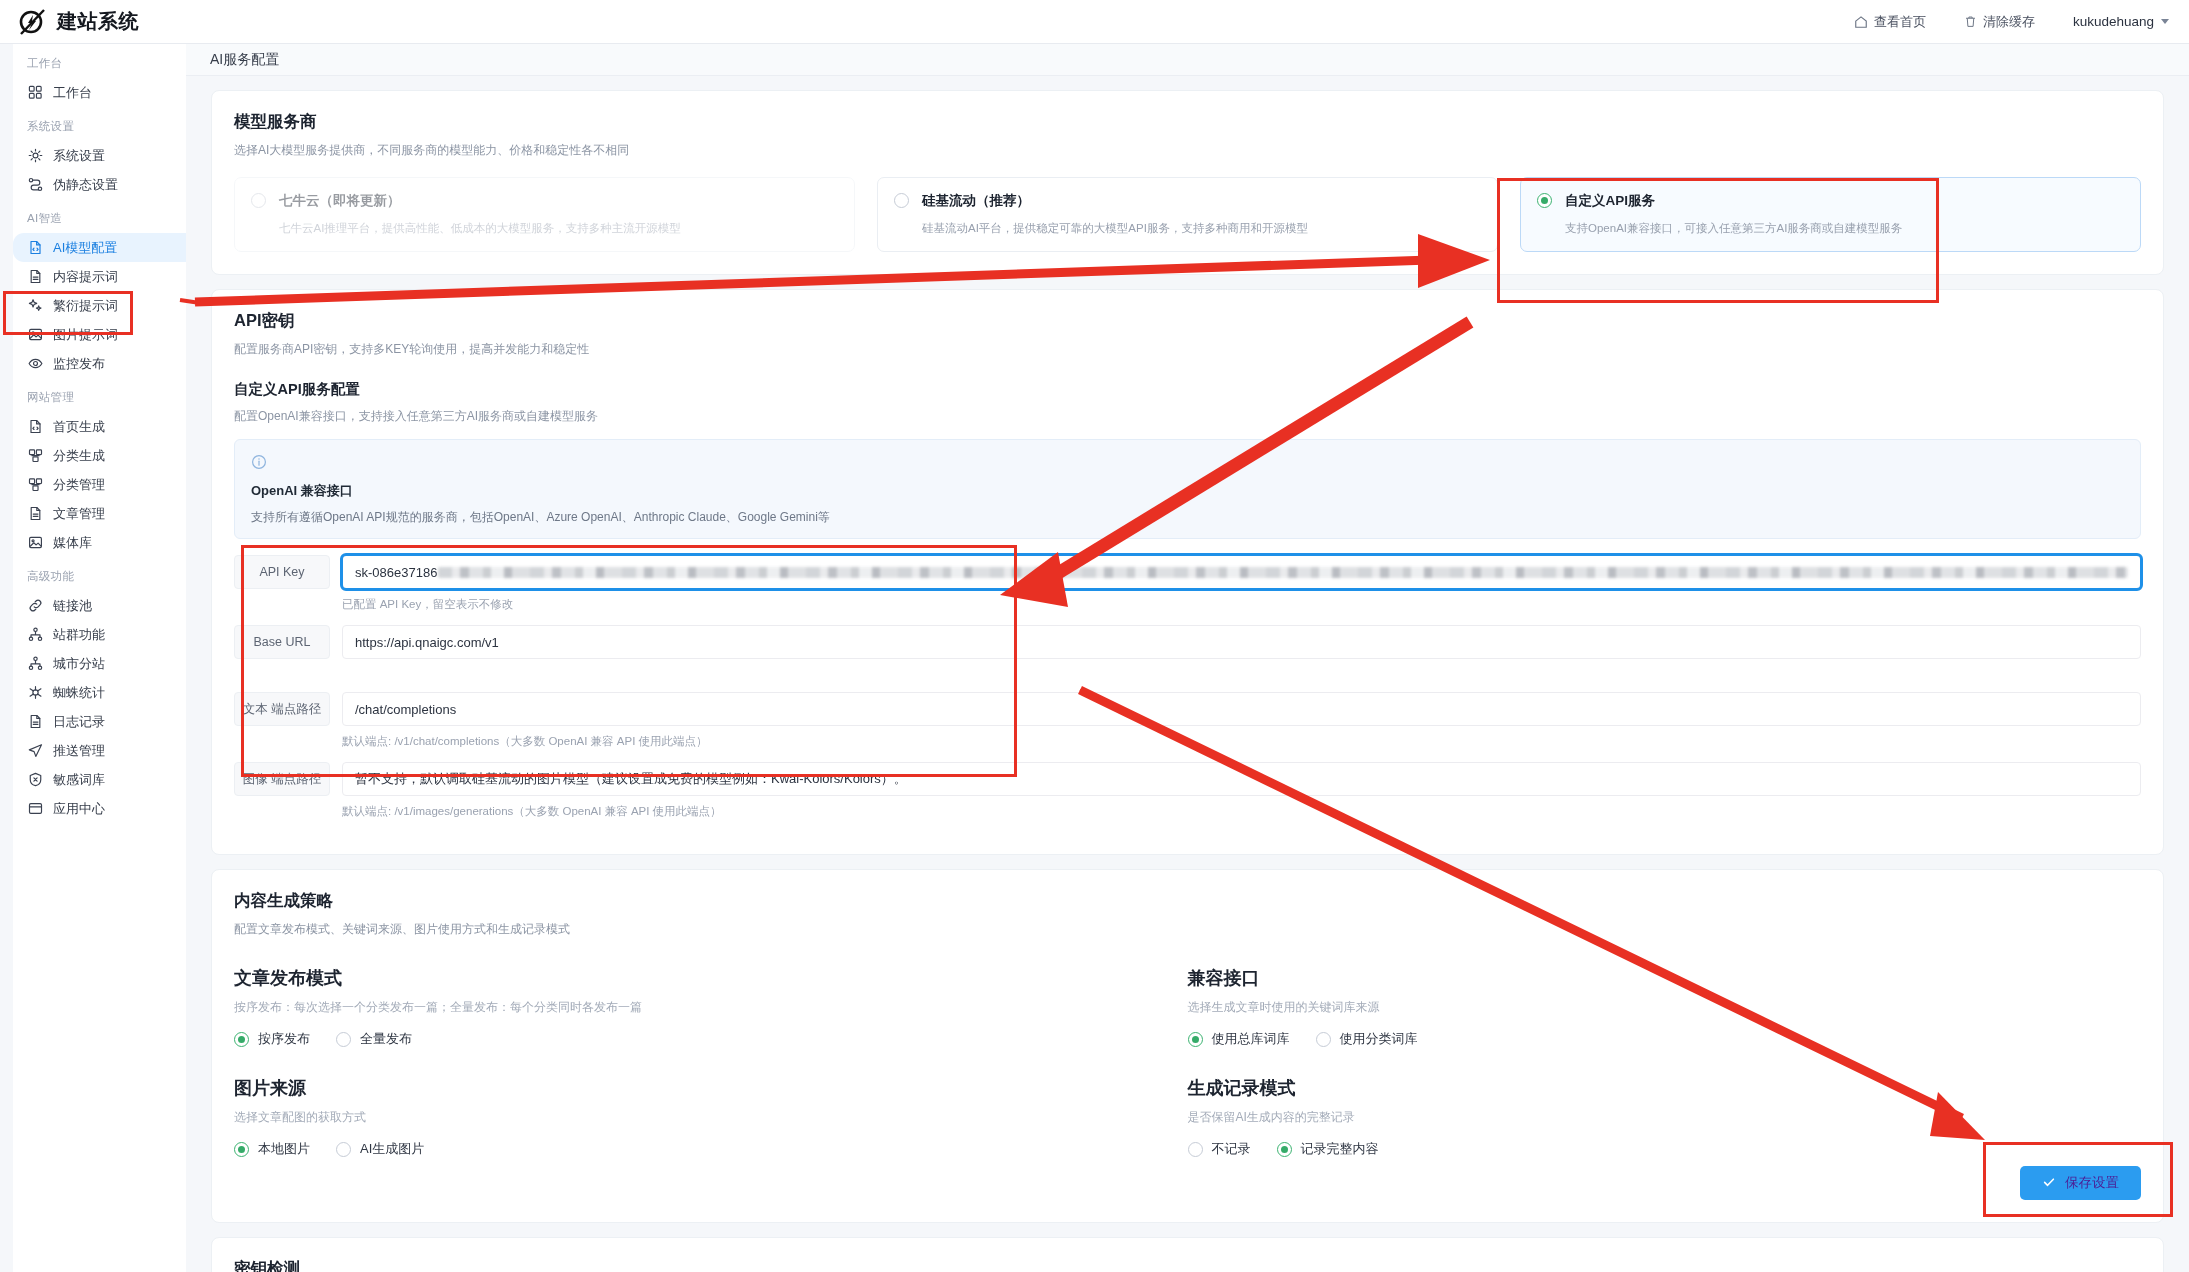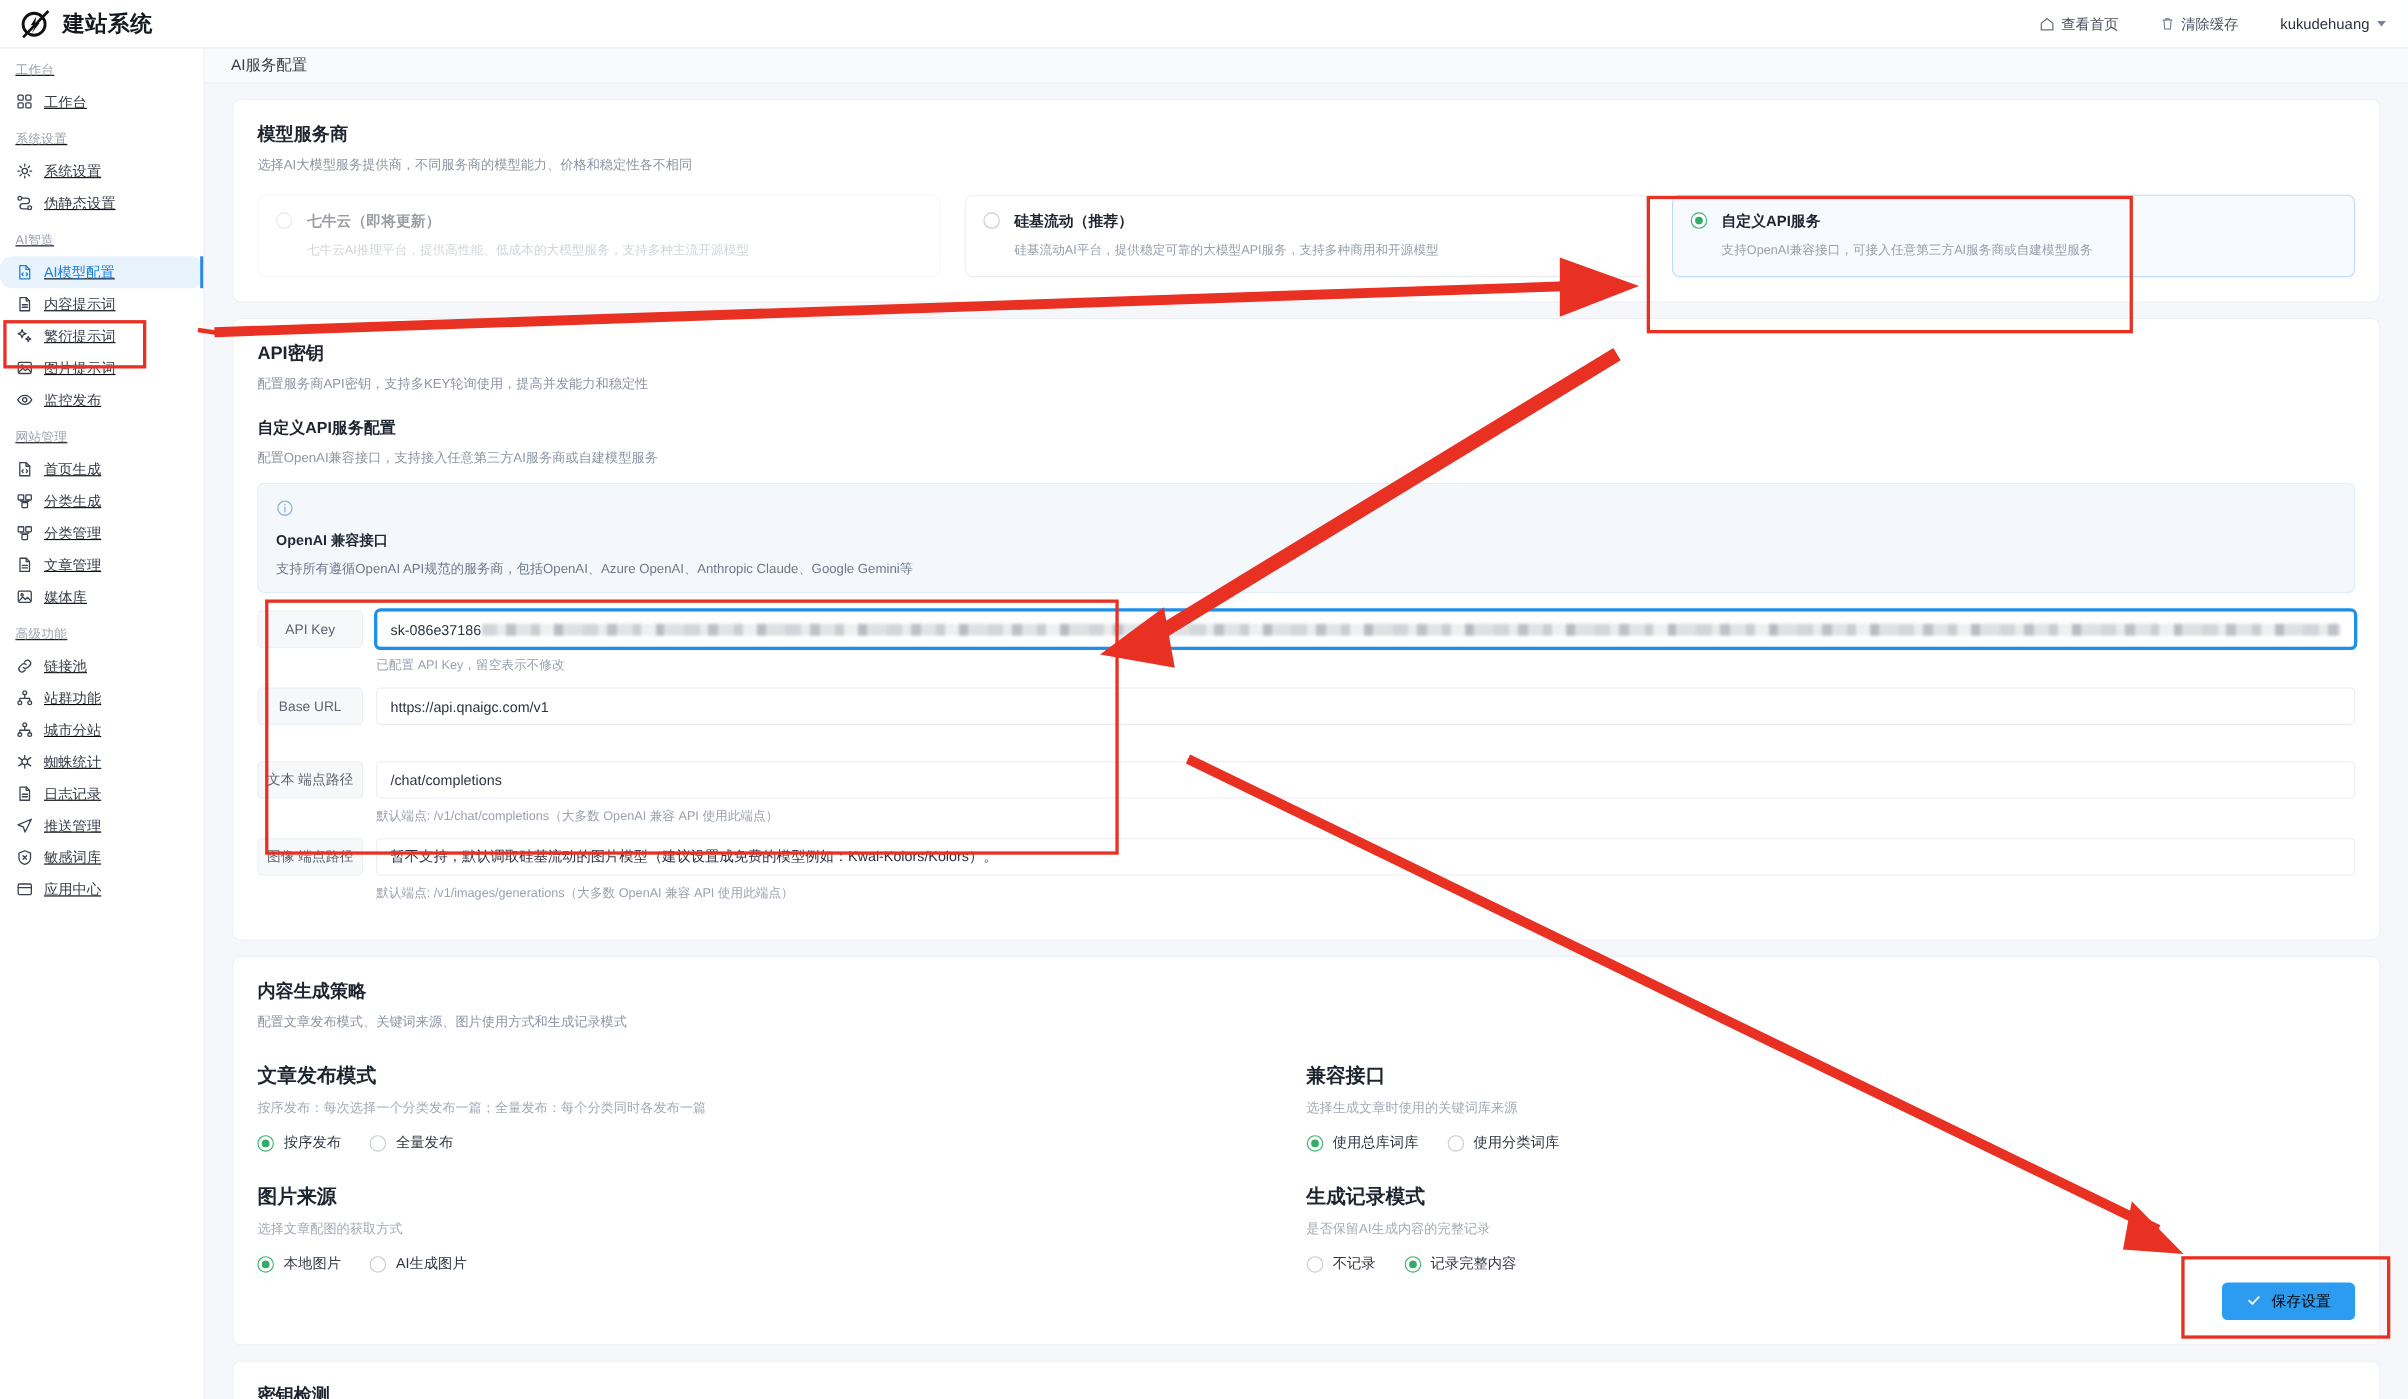--- a/index.html
+++ b/index.html
@@ -22,22 +22,22 @@
     margin-left: auto; display: flex; align-items: center; gap: 38px;
     padding-right: 20px; font-size: 13px; color: #4a5160;
   }
   .tb-item { display: flex; align-items: center; gap: 6px; cursor: pointer; }
   .tb-item svg { display: block; }
   .tb-user { display: flex; align-items: center; gap: 7px; color: #2b3240; font-size: 13.5px; cursor: pointer; }
   .caret { width: 0; height: 0; border-left: 4.5px solid transparent; border-right: 4.5px solid transparent; border-top: 5px solid #7a8496; }
 
   
   .sidebar {
-    position: absolute; top: 44px; left: 0; width: 186px; height: 1228px;
-    background: #ffffff; border-right: 1px solid #e8ebf0; overflow: hidden; text-decoration: underline;
+    position: absolute; top: 44px; left: 13px; width: 186px; height: 1228px;
+    background: #ffffff; border-right: 1px solid #e8ebf0; overflow: hidden;
   }
   .side-group { font-size: 11.5px; color: #9aa2b0; padding: 12px 0 7px 14px; letter-spacing: .3px; }
   .side-item {
     display: flex; align-items: center; gap: 10px;
     height: 29px; padding-left: 15px; font-size: 13px; color: #353c49;
     cursor: pointer; position: relative; margin-bottom: 0;
   }
   .side-item + .side-item { margin-top: 0; }
   .side-item .ico { width: 15px; height: 15px; flex: 0 0 15px; display:block; }
   .side-item.active { background: #e8f3fe; color: #1a7fe0; border-radius: 11px; }
@@ -125,21 +125,21 @@
   .grid2 { display: flex; gap: 0; margin-top: 0; }
   .col { width: 50%; padding-right: 40px; }
   .opt-title { font-size: 18px; font-weight: 700; color: #1d2430; margin-top: 28px; }
   .opt-desc { font-size: 12px; color: #a3abb8; margin-top: 9px; }
   .opt-row { display: flex; align-items: center; gap: 26px; margin-top: 14px; }
   .opt { display: flex; align-items: center; gap: 9px; font-size: 13px; color: #2f3643; cursor: pointer; }
   .opt .radio { margin-top: 0; }
 
   .save-row { display: flex; justify-content: flex-end; margin-top: 8px; }
   .save-btn {
-    background: #2b9cf0; color: #000000; border: none; border-radius: 5px;
+    background: #2b9cf0; color: #4c1d95; border: none; border-radius: 5px;
     height: 34px; padding: 12px 22px; font-size: 13.5px; cursor: pointer;
     display: flex; align-items: center; gap: 9px;
     font-family: "Liberation Sans", sans-serif;
   }
 
   
   .ann { position: absolute; pointer-events: none; z-index: 30; }
   .ann-rect { border: 3px solid #e83023; }
   .ann svg { display: block; overflow: visible; }
 </style>

